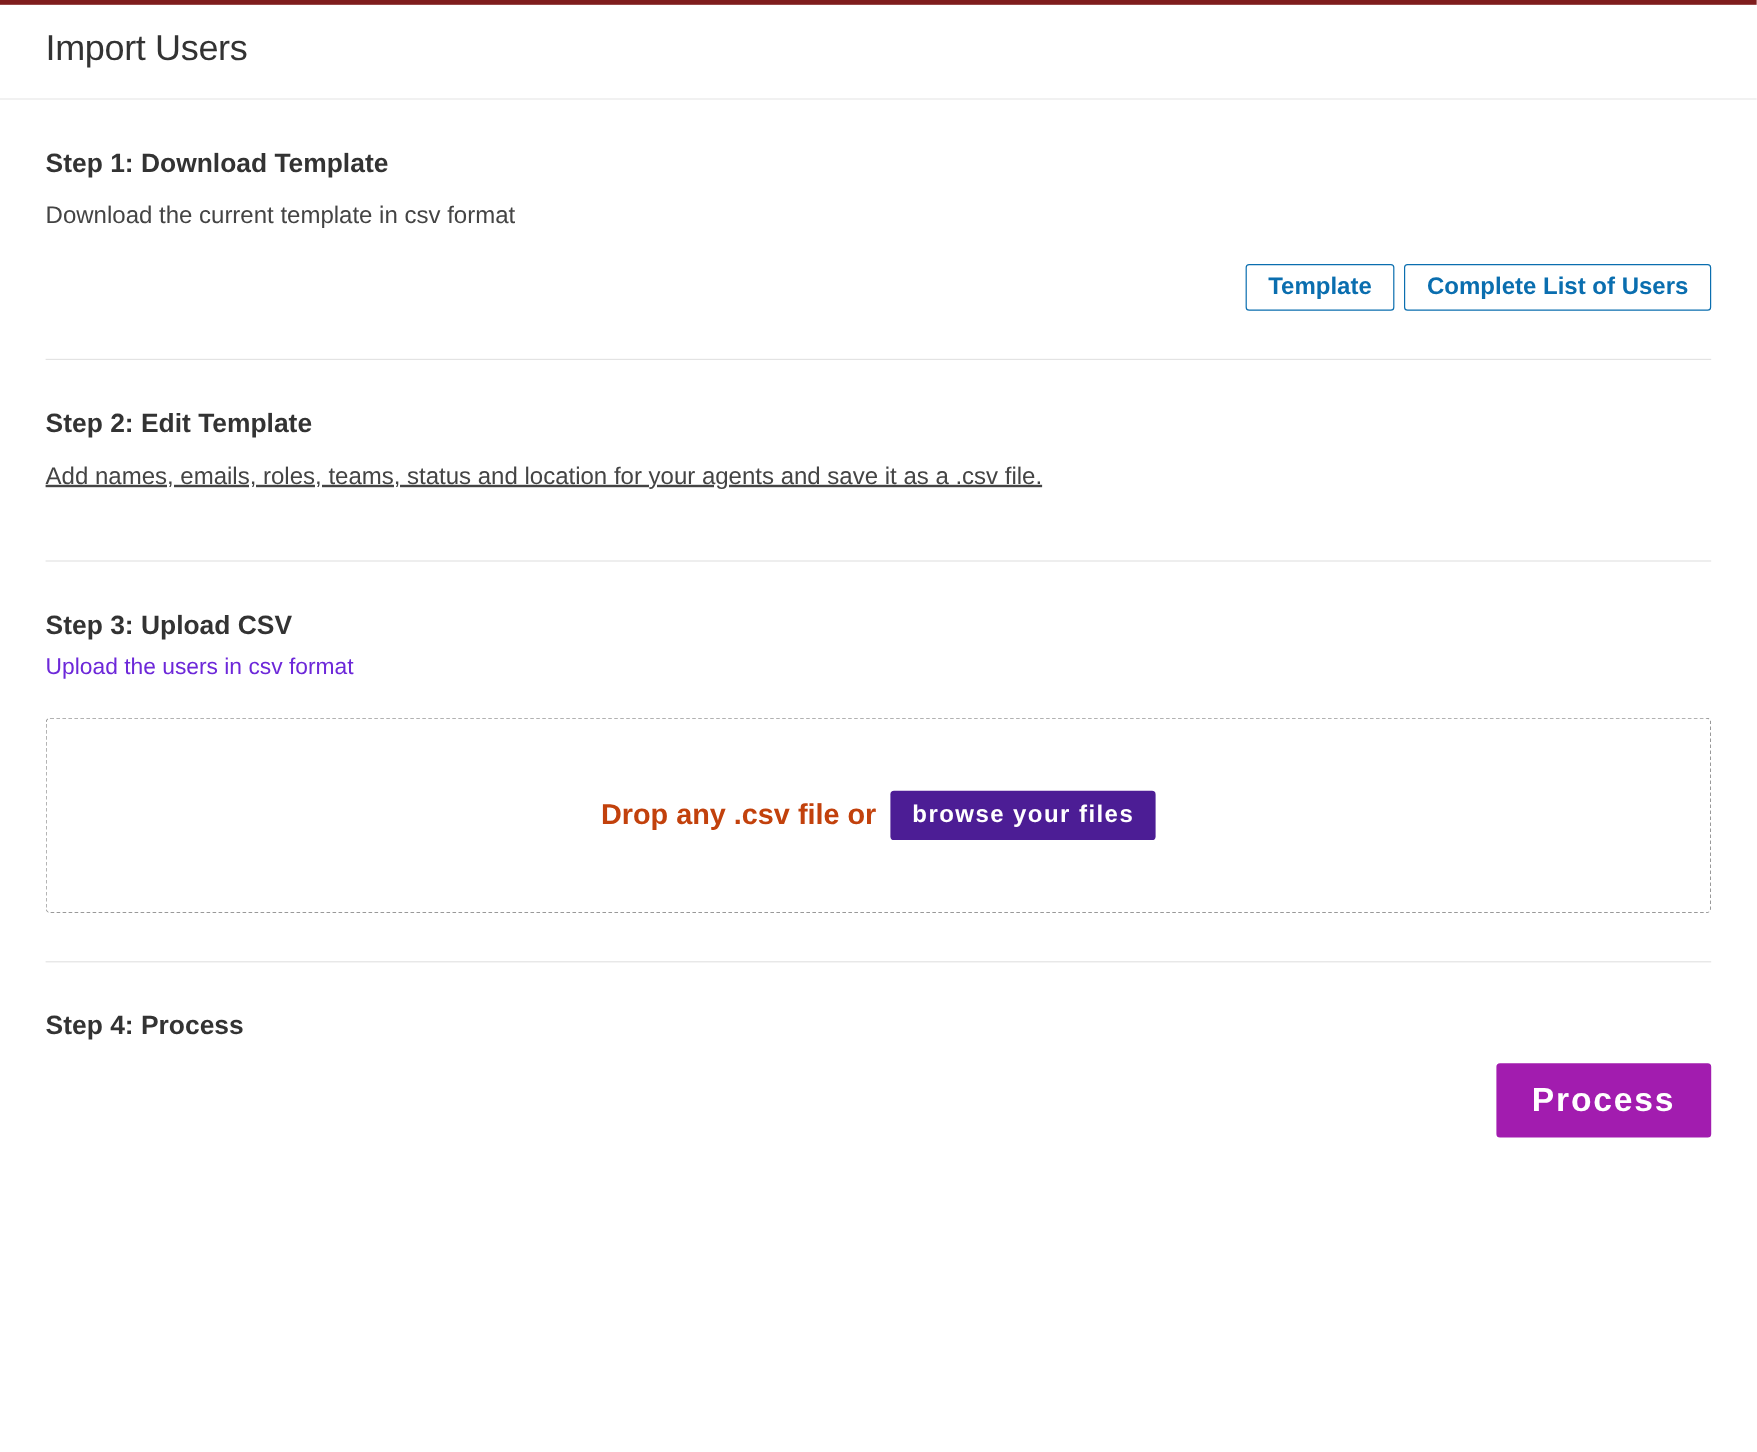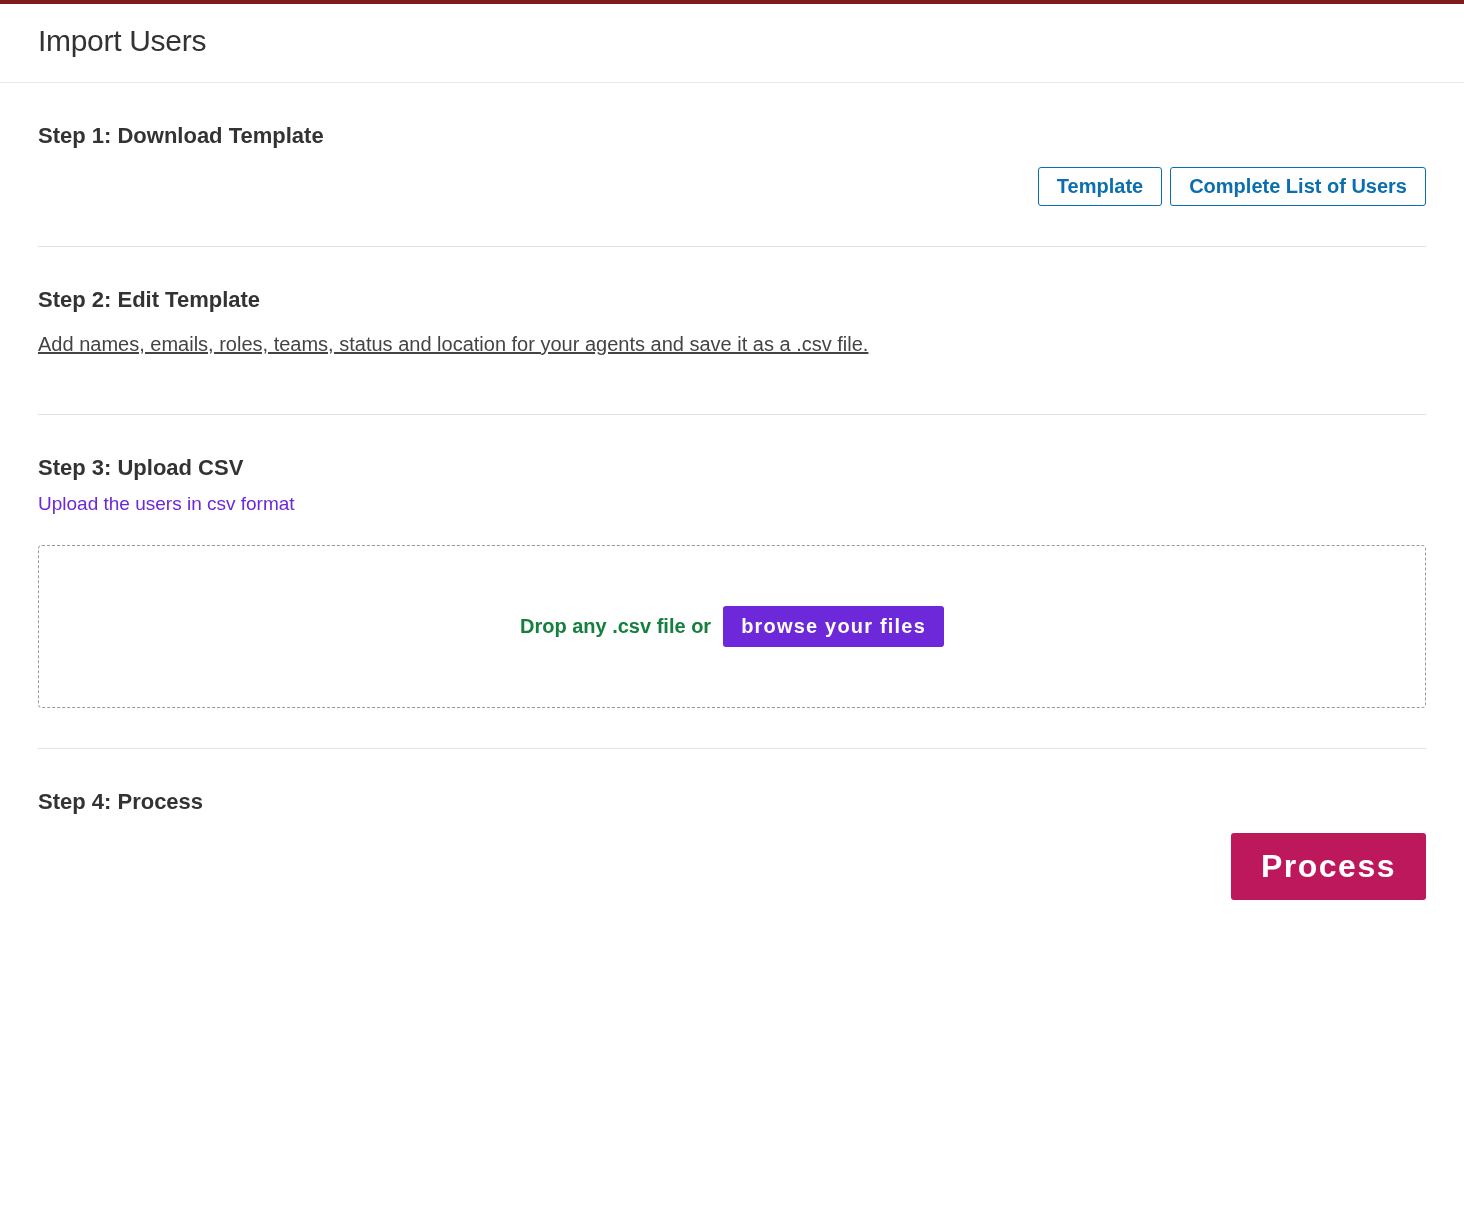--- a/index.html
+++ b/index.html
@@ -61,36 +61,36 @@
       border: 1px solid #0a6eaf;
       color: #0a6eaf;
       font-size: 20px;
       font-weight: 700;
       padding: 7px 18px;
       border-radius: 3px;
       cursor: pointer;
       font-family: inherit;
     }
     .btn-primary {
-      background: #6d28d9;
+      background: #4c1d95;
       border: none;
       color: #ffffff;
       font-size: 20px;
       font-weight: 700;
       padding: 9px 18px;
       border-radius: 3px;
       cursor: pointer;
       font-family: inherit;
       letter-spacing: 1.2px;
     }
     .btn-process {
-      background: #be185d;
+      background: #a21caf;
       border: none;
       color: #ffffff;
-      font-size: 32px;
+      font-size: 28px;
       font-weight: 700;
       padding: 15px 30px;
       border-radius: 3px;
       cursor: pointer;
       font-family: inherit;
       letter-spacing: 1.5px;
     }
     .divider {
       border: none;
       border-top: 1px solid #e3e3e3;
@@ -99,22 +99,22 @@
       border: 1px dashed #999999;
       border-radius: 4px;
       padding: 60px 10px;
       display: flex;
       align-items: center;
       justify-content: center;
       gap: 12px;
       margin-bottom: 40px;
     }
     .dropzone-text {
-      font-size: 20px;
-      color: #15803d;
+      font-size: 24px;
+      color: #c2410c;
       font-weight: 700;
     }
     .step3-desc {
       font-size: 19px;
       font-weight: 400;
       color: #6d28d9;
       margin-bottom: 30px;
     }
   </style>
 </head>
@@ -122,20 +122,21 @@
 
 <div class="page-wrapper">
   <div class="header">
     <h1>Import Users</h1>
   </div>
 
   <div class="content">
 
     <div class="step-section">
       <h2 class="step-title">Step 1: Download Template</h2>
+      <p class="step-desc">Download the current template in csv format</p>
       <div class="button-row">
         <button class="btn-outline">Template</button>
         <button class="btn-outline">Complete List of Users</button>
       </div>
     </div>
 
     <hr class="divider">
 
     <div class="step-section">
       <h2 class="step-title">Step 2: Edit Template</h2>

